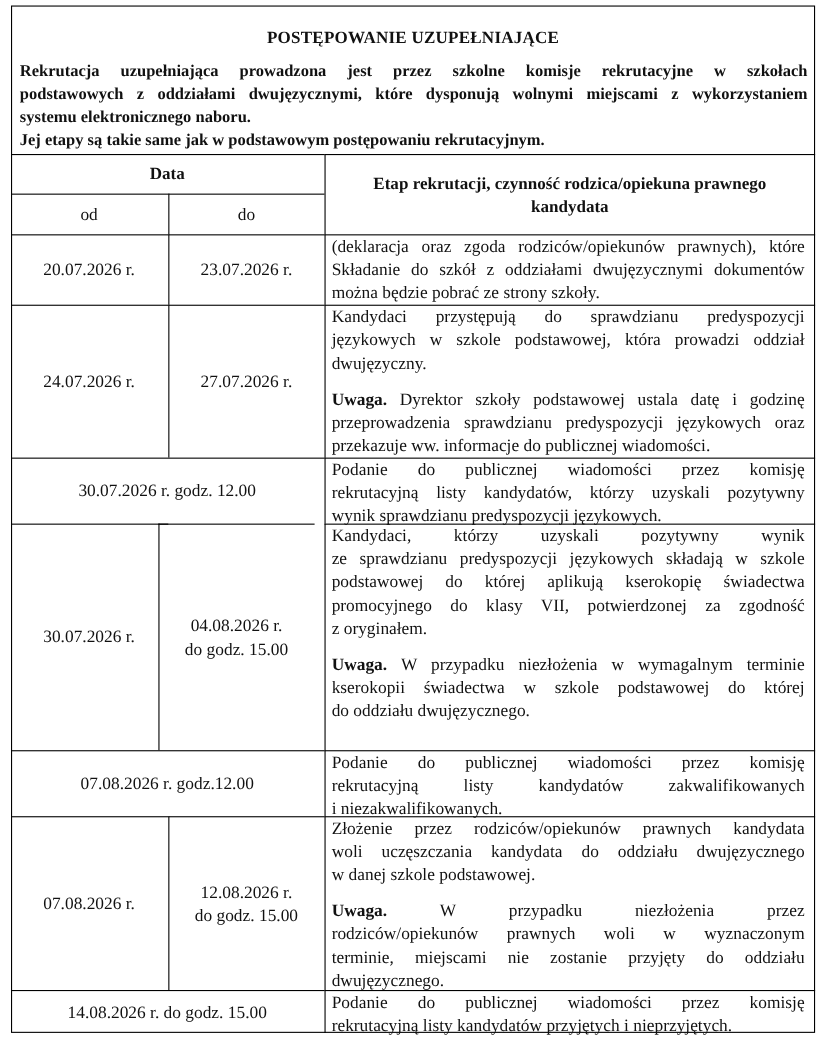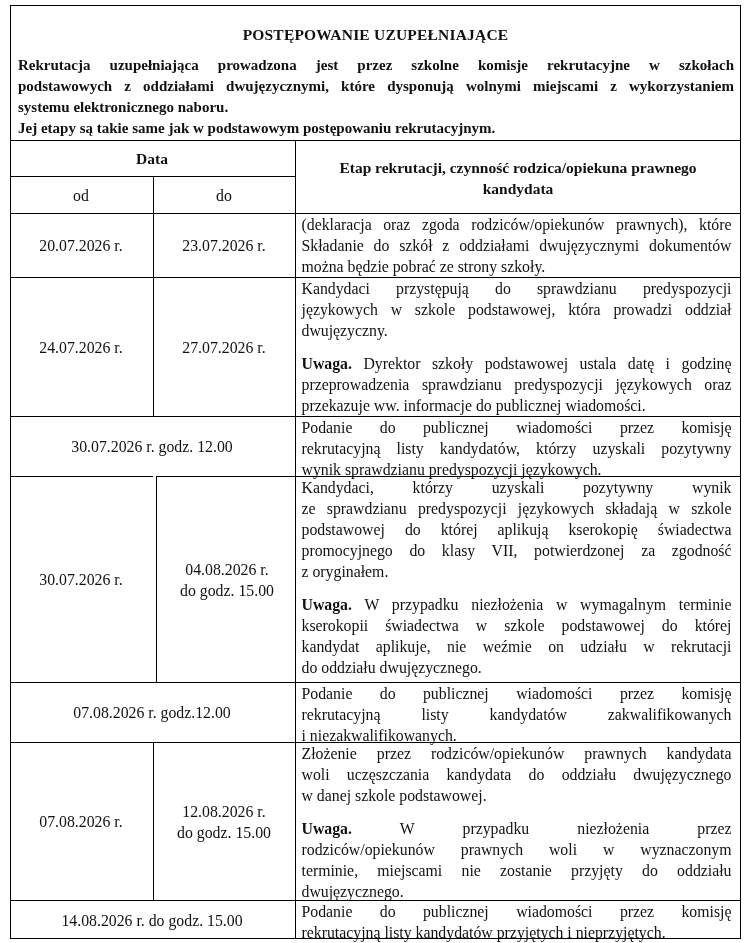--- a/index.html
+++ b/index.html
@@ -91,38 +91,37 @@
       <div class="cell bt bl desc" style="left: 285px; top: 276px; width: 446px; height: 60px;">
         <div class="para">
           <span class="ln j">Podanie do publicznej wiadomości przez komisję</span>
           <span class="ln j">rekrutacyjną listy kandydatów, którzy uzyskali pozytywny</span>
           <span class="ln">wynik sprawdzianu predyspozycji językowych.</span>
         </div>
       </div>
       <div class="cell bt center" style="left: 0px; top: 336px; width: 143px; height: 206px;">
         <span>30.07.2026 r.</span>
       </div>
-      <div class="cell bt bl center" style="left: 146px; top: 336px; width: 142px; height: 206px;">
+      <div class="cell bt bl center" style="left: 134px; top: 336px; width: 142px; height: 206px;">
         <div>
           <span class="ln">04.08.2026 r.</span>
           <span class="ln">do godz. 15.00</span>
         </div>
       </div>
       <div class="cell bt bl desc" style="left: 285px; top: 336px; width: 446px; height: 206px;">
         <div class="para">
           <span class="ln j">Kandydaci, którzy uzyskali pozytywny wynik</span>
           <span class="ln j">ze sprawdzianu predyspozycji językowych składają w szkole</span>
           <span class="ln j">podstawowej do której aplikują kserokopię świadectwa</span>
           <span class="ln j">promocyjnego do klasy VII, potwierdzonej za zgodność</span>
           <span class="ln">z oryginałem.</span>
         </div>
         <div class="para">
           <span class="ln j"><span class="b">Uwaga.</span> W przypadku niezłożenia w wymagalnym terminie</span>
           <span class="ln j">kserokopii świadectwa w szkole podstawowej do której</span>
-          <span class="ln j">kandydat aplikuje, nie weźmie on udziału w rekrutacji</span>
           <span class="ln">do oddziału dwujęzycznego.</span>
         </div>
       </div>
       <div class="cell bt center" style="left: 0px; top: 542px; width: 285px; height: 60px;">
         <span>07.08.2026 r. godz.12.00</span>
       </div>
       <div class="cell bt bl desc" style="left: 285px; top: 542px; width: 446px; height: 60px;">
         <div class="para">
           <span class="ln j">Podanie do publicznej wiadomości przez komisję</span>
           <span class="ln j">rekrutacyjną listy kandydatów zakwalifikowanych</span>

